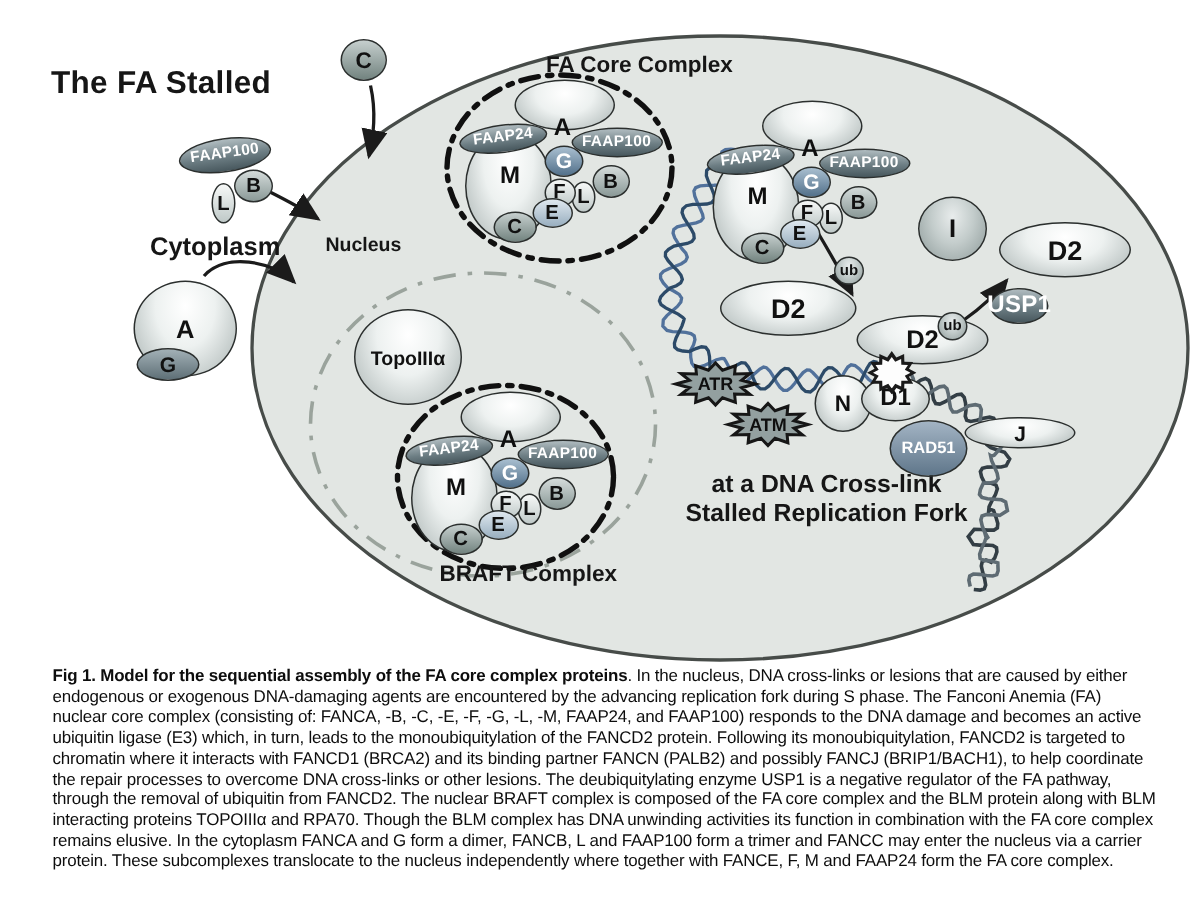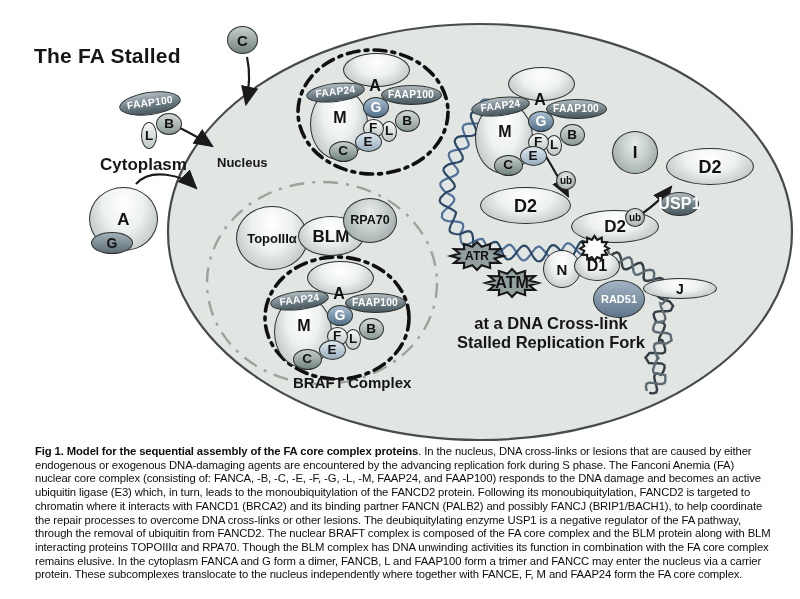--- a/index.html
+++ b/index.html
@@ -60,50 +60,49 @@
     <path d="M136,184 C150,168 182,174 196,188" fill="none" stroke="#1b1b1b" stroke-width="2.2" marker-end="url(#ah)"></path>
     <path d="M544,153 C553,168 561,182 568,196" fill="none" stroke="#1b1b1b" stroke-width="2.2" marker-end="url(#ah)"></path>
     <path d="M643,213 C653,206 663,197 671,187" fill="none" stroke="#1b1b1b" stroke-width="2.2" marker-end="url(#ah)"></path>
     <polygon points="25,0 16.4,4.4 21.7,12.5 12,12 12.5,21.7 4.4,16.4 0,25 -4.4,16.4 -12.5,21.7 -12,12 -21.7,12.5 -16.4,4.4 -25,0 -16.4,-4.4 -21.7,-12.5 -12,-12 -12.5,-21.7 -4.4,-16.4 0,-25 4.4,-16.4 12.5,-21.7 12,-12 21.7,-12.5 16.4,-4.4" transform="translate(477,256) scale(1.06,0.56)" fill="#93a0a0" stroke="#161616" stroke-width="2" vector-effect="non-scaling-stroke"></polygon>
     <polygon points="25,0 16.4,4.4 21.7,12.5 12,12 12.5,21.7 4.4,16.4 0,25 -4.4,16.4 -12.5,21.7 -12,12 -21.7,12.5 -16.4,4.4 -25,0 -16.4,-4.4 -21.7,-12.5 -12,-12 -12.5,-21.7 -4.4,-16.4 0,-25 4.4,-16.4 12.5,-21.7 12,-12 21.7,-12.5 16.4,-4.4" transform="translate(512,283) scale(1.06,0.56)" fill="#93a0a0" stroke="#161616" stroke-width="2" vector-effect="non-scaling-stroke"></polygon>
   </svg>
 
   <div class="lbl" style="left:34px;top:44px;font-size:21px;letter-spacing:.2px;">The FA Stalled</div>
   <div class="lbl" style="left:100px;top:155px;font-size:17px;">Cytoplasm</div>
   <div class="lbl" style="left:217px;top:155px;font-size:13px;">Nucleus</div>
+  <div class="lbl" style="left:364px;top:35px;font-size:15px;">FA Core Complex</div>
   <div class="lbl" style="left:293px;top:374px;font-size:15px;">BRAFT Complex</div>
   <div class="lbl" style="left:455px;top:314px;width:192px;font-size:16.5px;text-align:center;">
     <div>at a DNA Cross-link</div>
     <div>Stalled Replication Fork</div>
   </div>
 
   <div class="ov med2" style="left:227px;top:26px;width:31px;height:28px;font-size:15px;">C</div>
   <div class="pill dark" style="left:119px;top:92px;width:62px;height:23px;transform:rotate(-8deg);">FAAP100</div>
   <div class="ov med" style="left:156px;top:113px;width:26px;height:22px;">B</div>
   <div class="ov lite" style="left:141px;top:122px;width:16px;height:27px;">L</div>
   <div class="ov blob" style="left:89px;top:187px;width:69px;height:64px;font-size:17px;">A</div>
   <div class="ov gdim" style="left:91px;top:232px;width:42px;height:22px;font-size:14px;">G</div>
 
   <div class="ov blob" style="left:236px;top:206px;width:72px;height:64px;font-size:13px;text-align:right;">TopoIIIα</div>
-  <div class="ov blob" style="left:298px;top:216px;width:66px;height:40px;font-size:17px;">BLM</div>
-  <div class="ov medblob" style="left:343px;top:198px;width:54px;height:45px;font-size:12.5px;">RPA70</div>
 
   <div class="ov medblob" style="left:612px;top:131px;width:46px;height:43px;font-size:17px;">I</div>
   <div class="ov blob" style="left:666px;top:148px;width:88px;height:37px;font-size:18px;">D2</div>
   <div class="ov medblob" style="left:556px;top:171px;width:20px;height:19px;font-size:10px;">ub</div>
   <div class="ov blob" style="left:480px;top:187px;width:91px;height:37px;font-size:18px;">D2</div>
   <div class="pill dark" style="left:660px;top:192px;width:39px;height:24px;font-size:16px;">USP1</div>
   <div class="ov blob" style="left:571px;top:210px;width:88px;height:33px;font-size:17px;">D2</div>
   <div class="ov medblob" style="left:625px;top:208px;width:20px;height:19px;font-size:10px;">ub</div>
   <div class="ov blob" style="left:543px;top:250px;width:38px;height:38px;font-size:15px;">N</div>
   <div class="ov blob" style="left:574px;top:251px;width:46px;height:30px;font-size:16px;">D1</div>
   <div class="ov blob" style="left:643px;top:278px;width:74px;height:21px;font-size:14px;">J</div>
   <div class="ov slate" style="left:593px;top:280px;width:52px;height:38px;font-size:11px;">RAD51</div>
   <div class="cl-letter" style="left:477px;top:256px;font-size:12px;">ATR</div>
-  <div class="cl-letter" style="left:512px;top:283px;font-size:16px;">ATM</div>
+  <div class="cl-letter" style="left:512px;top:283px;font-size:12px;">ATM</div>
   <div class="star-outer" style="left:578px;top:234px;width:33px;height:29px;">
     <div class="star-inner"></div>
   </div>
 
   <p class="caption"><span class="cap-bold">Fig 1. Model for the sequential assembly of the FA core complex proteins</span><span>. In the nucleus, DNA cross-links or lesions that are caused by either endogenous or exogenous DNA-damaging agents are encountered by the advancing replication fork during S phase. The Fanconi Anemia (FA) nuclear core complex (consisting of: FANCA, -B, -C, -E, -F, -G, -L, -M, FAAP24, and FAAP100) responds to the DNA damage and becomes an active ubiquitin ligase (E3) which, in turn, leads to the monoubiquitylation of the FANCD2 protein. Following its monoubiquitylation, FANCD2 is targeted to chromatin where it interacts with FANCD1 (BRCA2) and its binding partner FANCN (PALB2) and possibly FANCJ (BRIP1/BACH1), to help coordinate the repair processes to overcome DNA cross-links or other lesions. The deubiquitylating enzyme USP1 is a negative regulator of the FA pathway, through the removal of ubiquitin from FANCD2. The nuclear BRAFT complex is composed of the FA core complex and the BLM protein along with BLM interacting proteins TOPOIIIα and RPA70. Though the BLM complex has DNA unwinding activities its function in combination with the FA core complex remains elusive. In the cytoplasm FANCA and G form a dimer, FANCB, L and FAAP100 form a trimer and FANCC may enter the nucleus via a carrier protein. These subcomplexes translocate to the nucleus independently where together with FANCE, F, M and FAAP24 form the FA core complex.</span></p>
 <div style="position: absolute; left: 0px; top: 0px; width: 0px; height: 0px;">
       <div class="ov blob" style="left: 342.5px; top: 53px; width: 67px; height: 34px;"></div>
       <div class="ov blob" style="left: 310px; top: 88px; width: 58px; height: 72px;"></div>
       <div class="pill dark tilt" style="left: 305.5px; top: 82.5px; width: 59px; height: 19px;">FAAP24</div>
       <div class="pill dark" style="left: 380.5px; top: 85px; width: 61px; height: 20px;">FAAP100</div>

